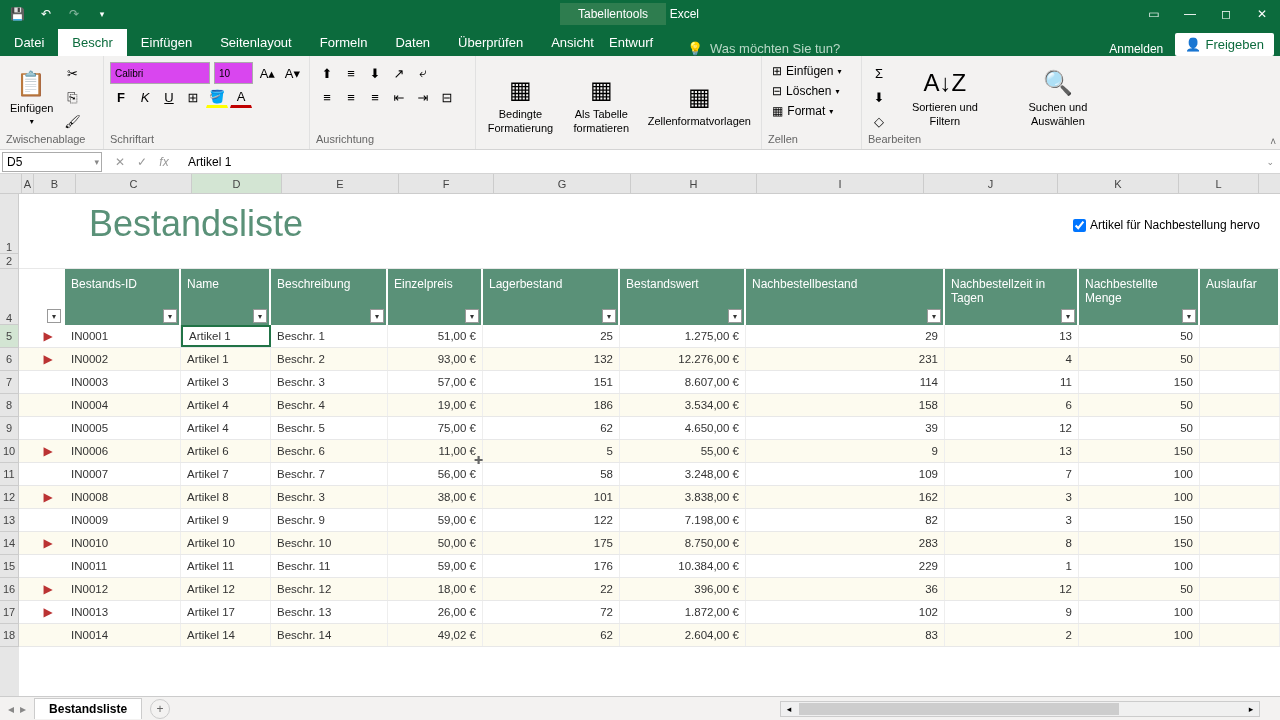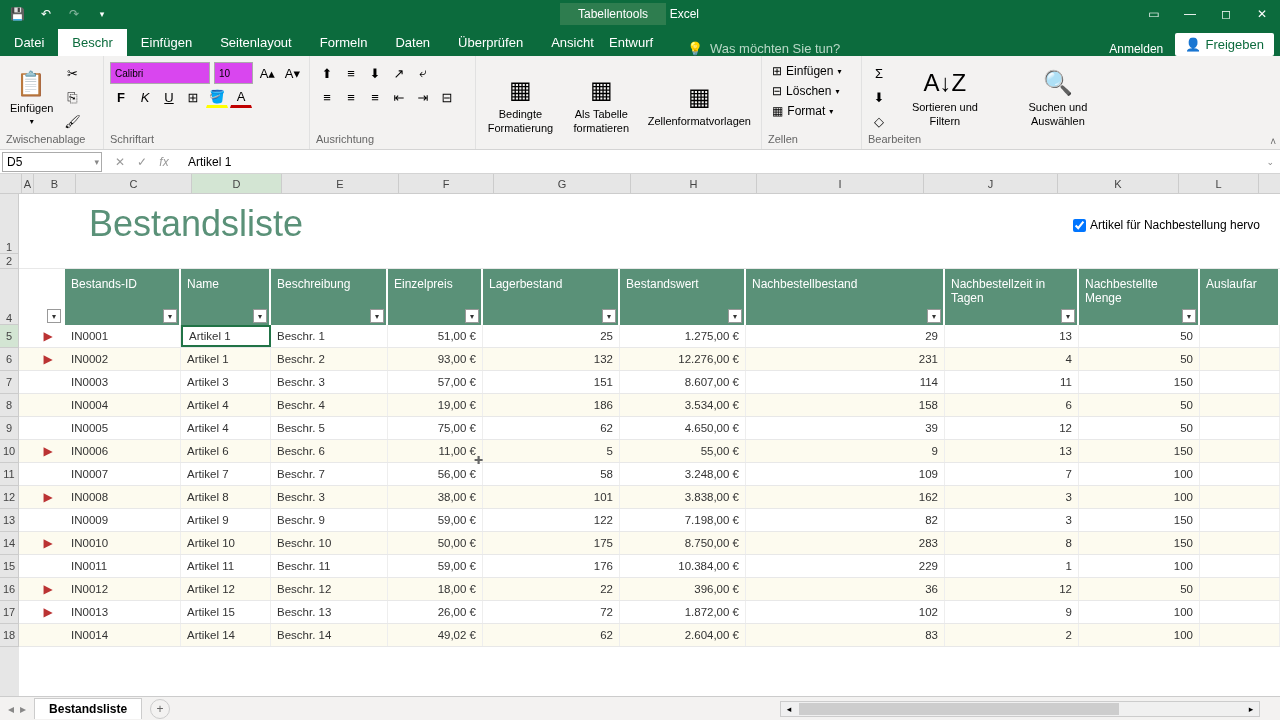--- a/index.html
+++ b/index.html
@@ -534,21 +534,21 @@
     <div class="td num w-value">396,00 €</div>
     <div class="td num w-reorder">36</div>
     <div class="td num w-days">12</div>
     <div class="td num w-qty">50</div>
     <div class="td w-disc"></div>
           </div>
           <div class="data-row">
     <div style="width:12px"></div>
     <div class="flag w-flag">▶</div>
     <div class="td w-id">IN0013</div>
-    <div class="td w-name ">Artikel 15</div>
+    <div class="td w-name ">Artikel 17</div>
     <div class="td w-desc">Beschr. 13</div>
     <div class="td num w-price">26,00 €</div>
     <div class="td num w-stock">72</div>
     <div class="td num w-value">1.872,00 €</div>
     <div class="td num w-reorder">102</div>
     <div class="td num w-days">9</div>
     <div class="td num w-qty">100</div>
     <div class="td w-disc"></div>
           </div>
           <div class="data-row alt">

